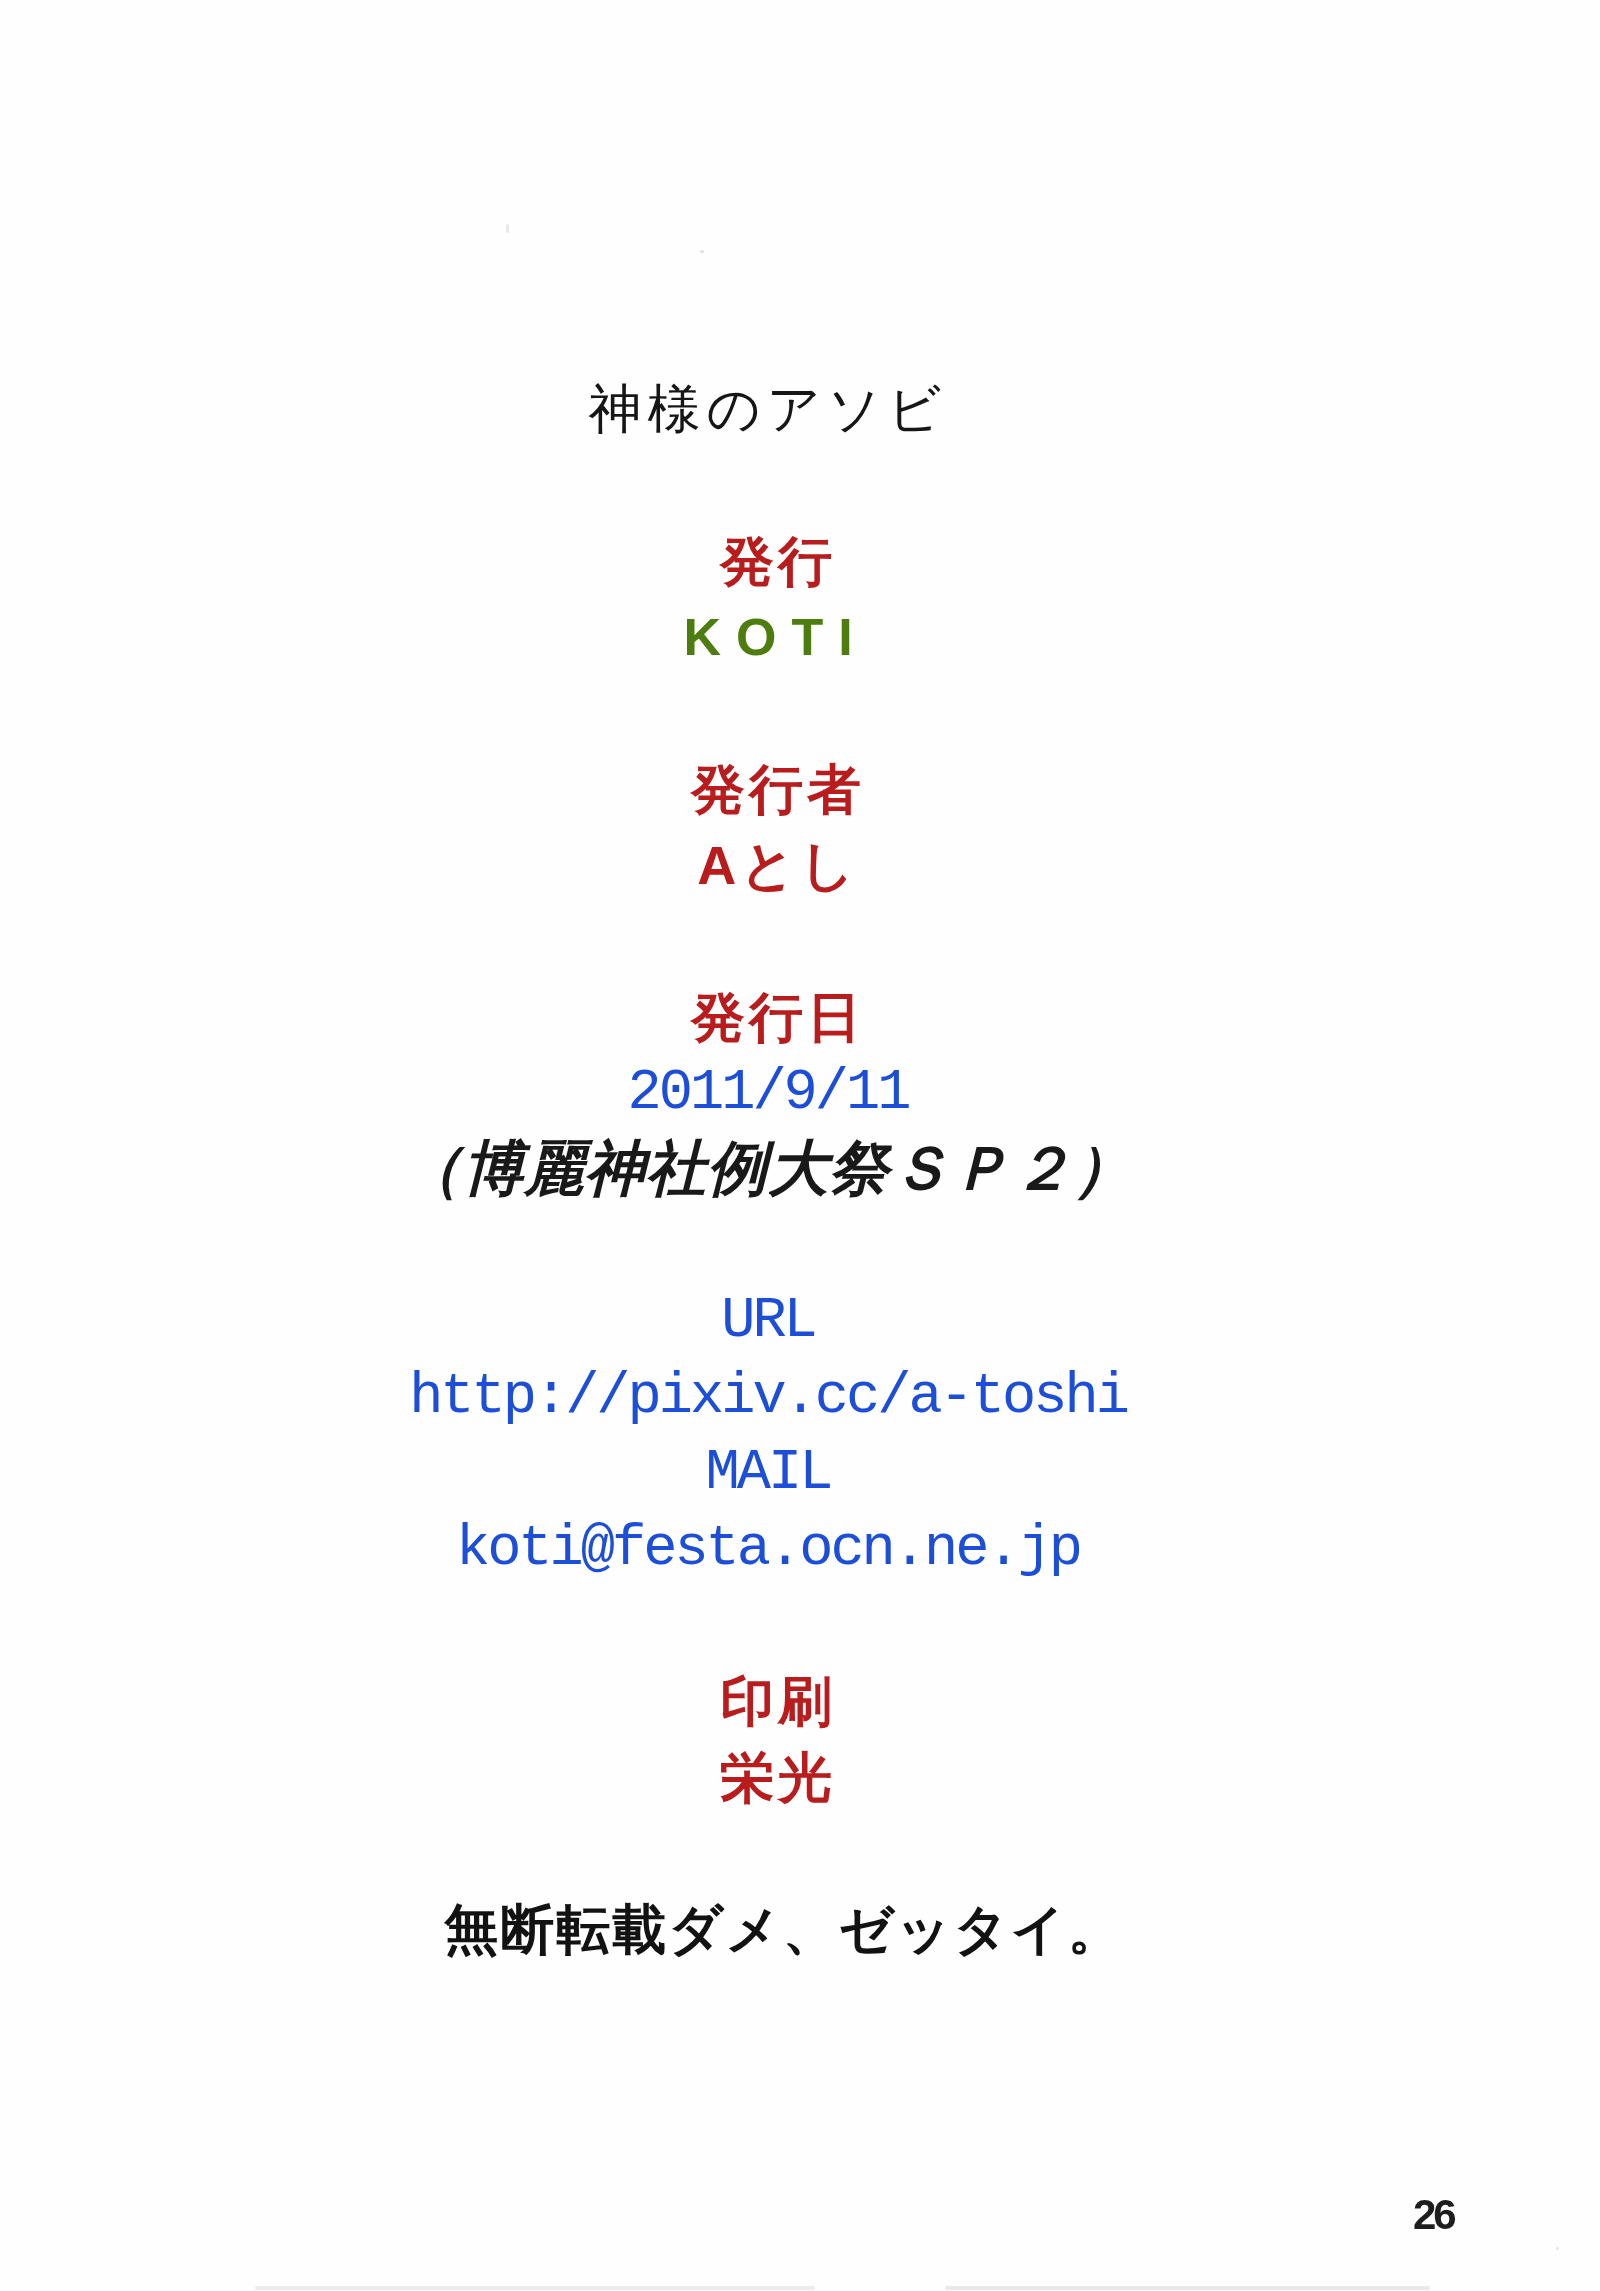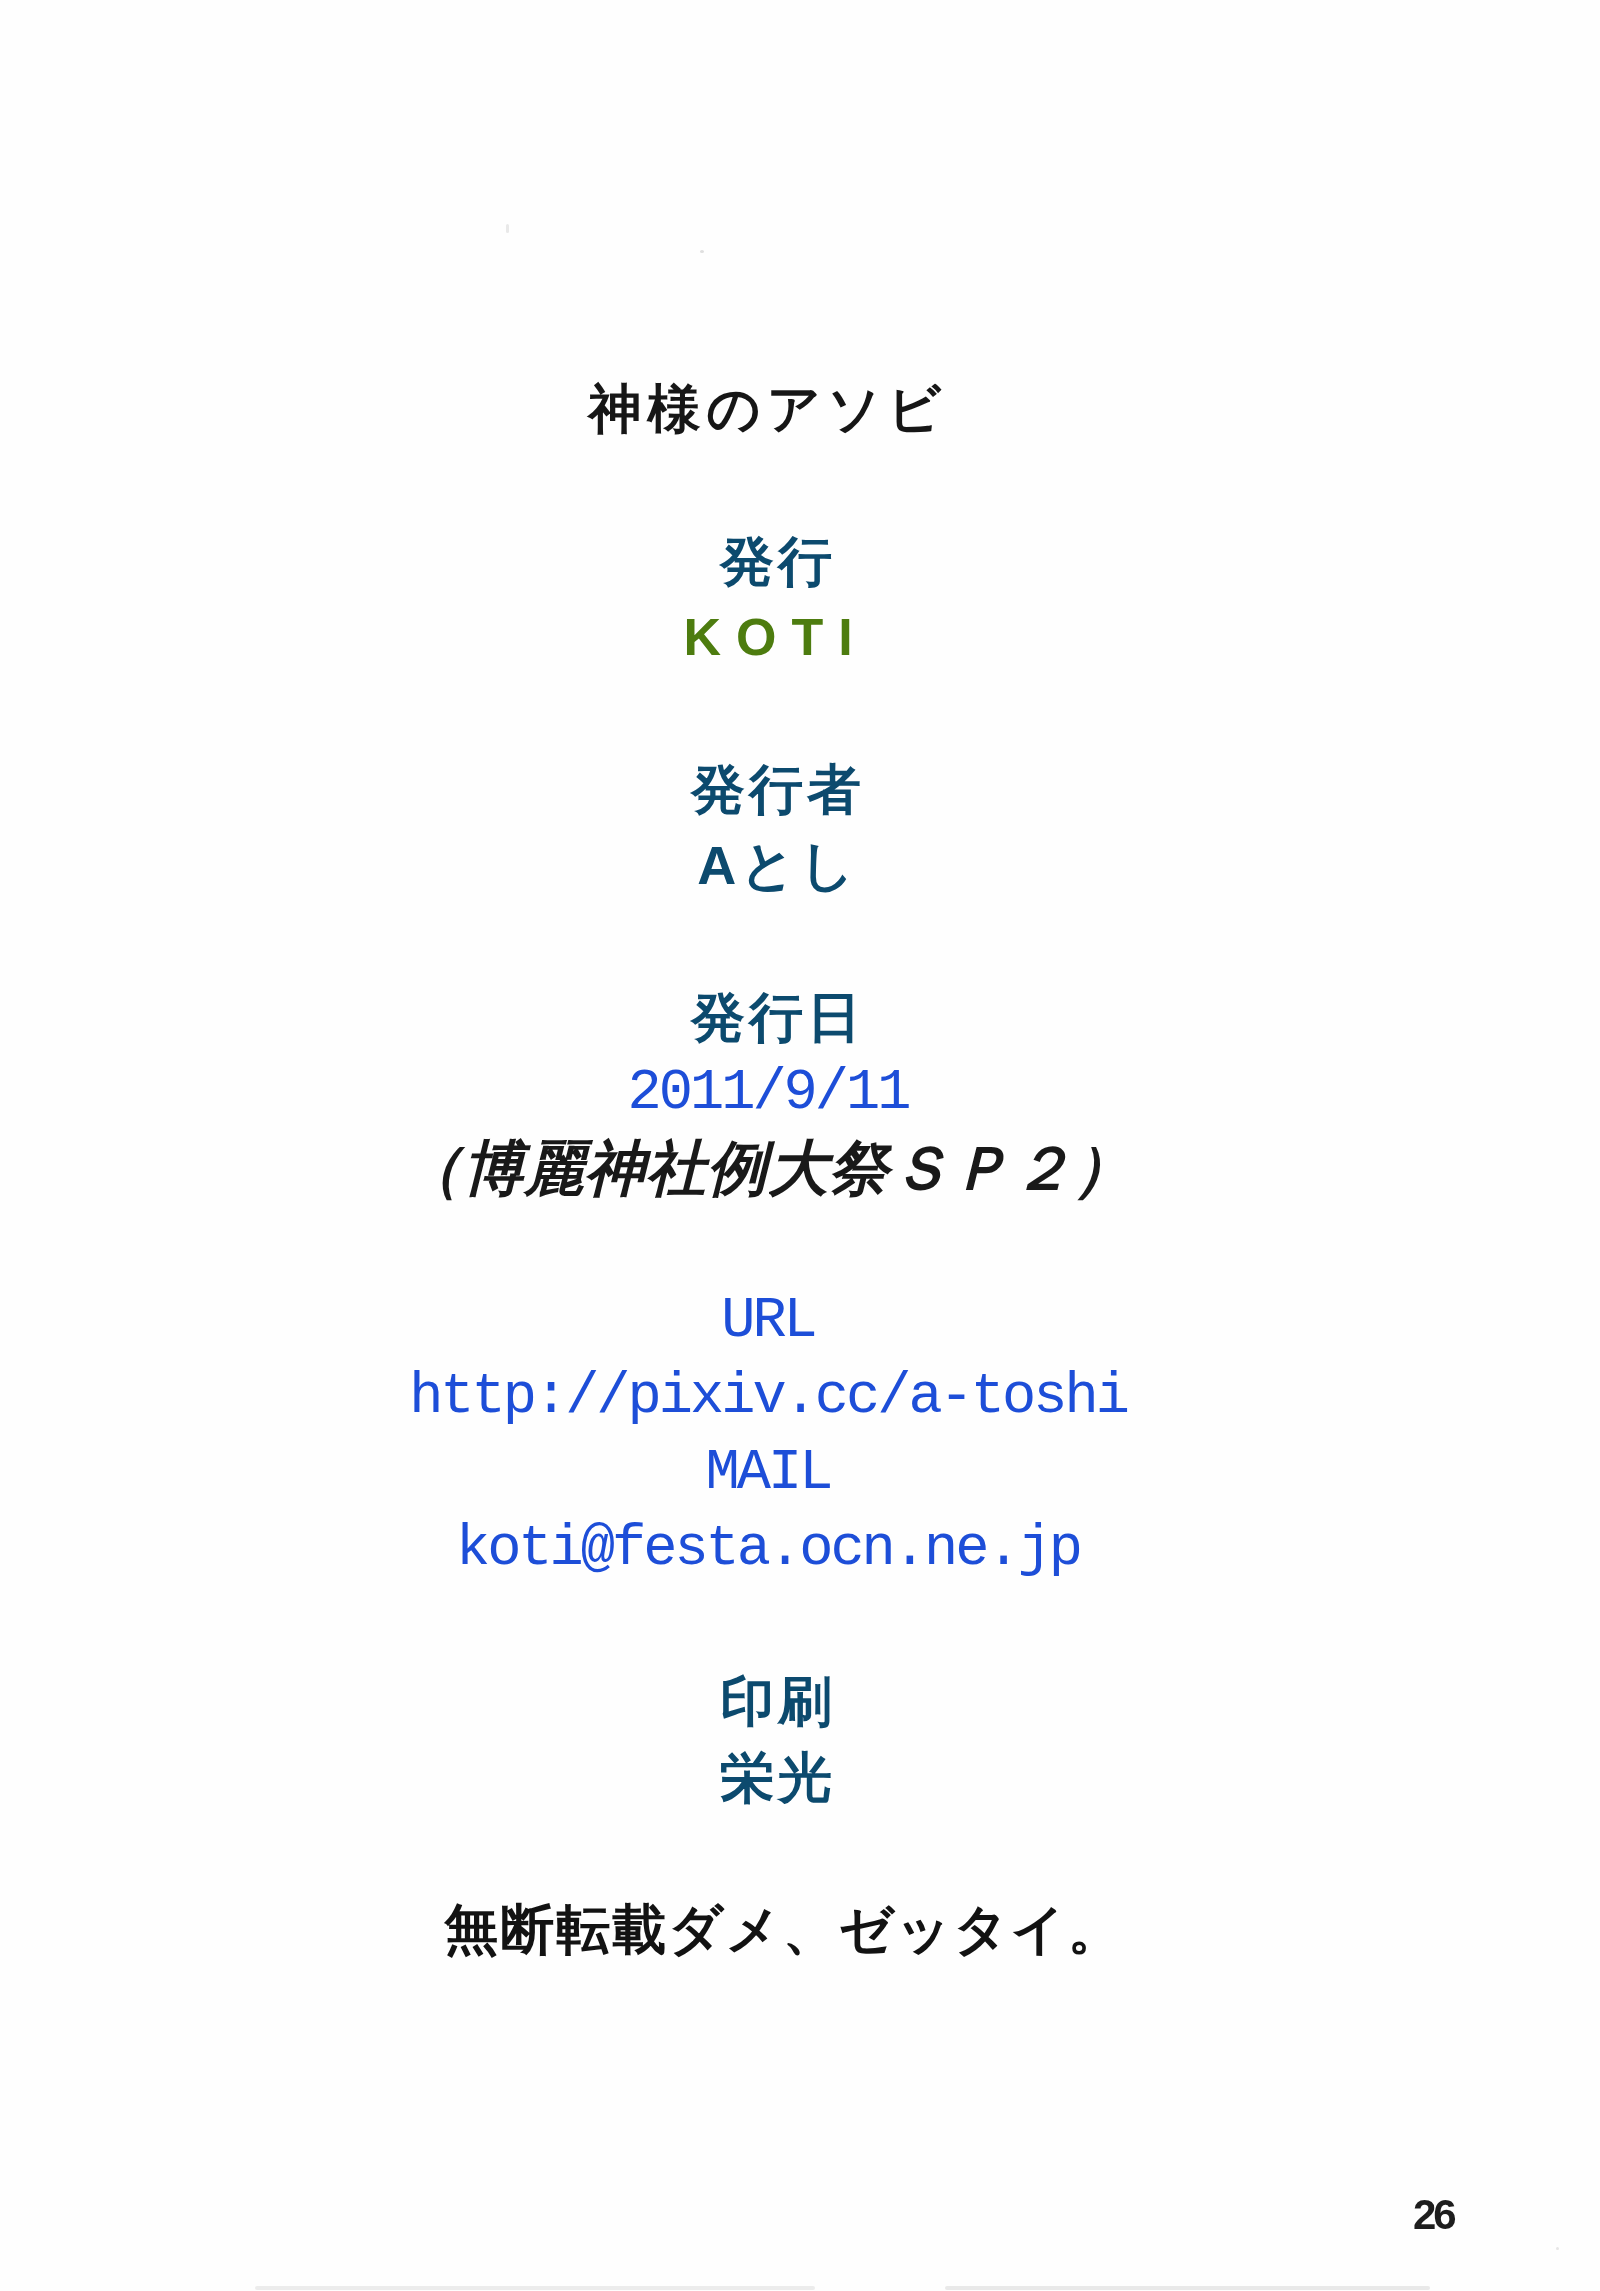--- a/index.html
+++ b/index.html
@@ -31,33 +31,33 @@
   .line {
     height: 76px;
     line-height: 76px;
     white-space: nowrap;
   }
   
   .jp {
     font-size: 54px;
     font-weight: 700;
     letter-spacing: 4px;
-    color: #0c4a6e;
+    color: #b91c1c;
     margin-left: 20px;
   }
   .jp0 {
     font-size: 60px;
     font-weight: 700;
     letter-spacing: 1px;
     color: #191919;
     font-style: italic;
   }
   .title {
     font-size: 53px;
-    font-weight: 700;
+    font-weight: 400;
     letter-spacing: 6px;
     color: #161616;
   }
   
   .lat {
     font-size: 52px;
     font-weight: 700;
     letter-spacing: 15px;
     color: #4d7c0f;
     text-indent: 15px; 

